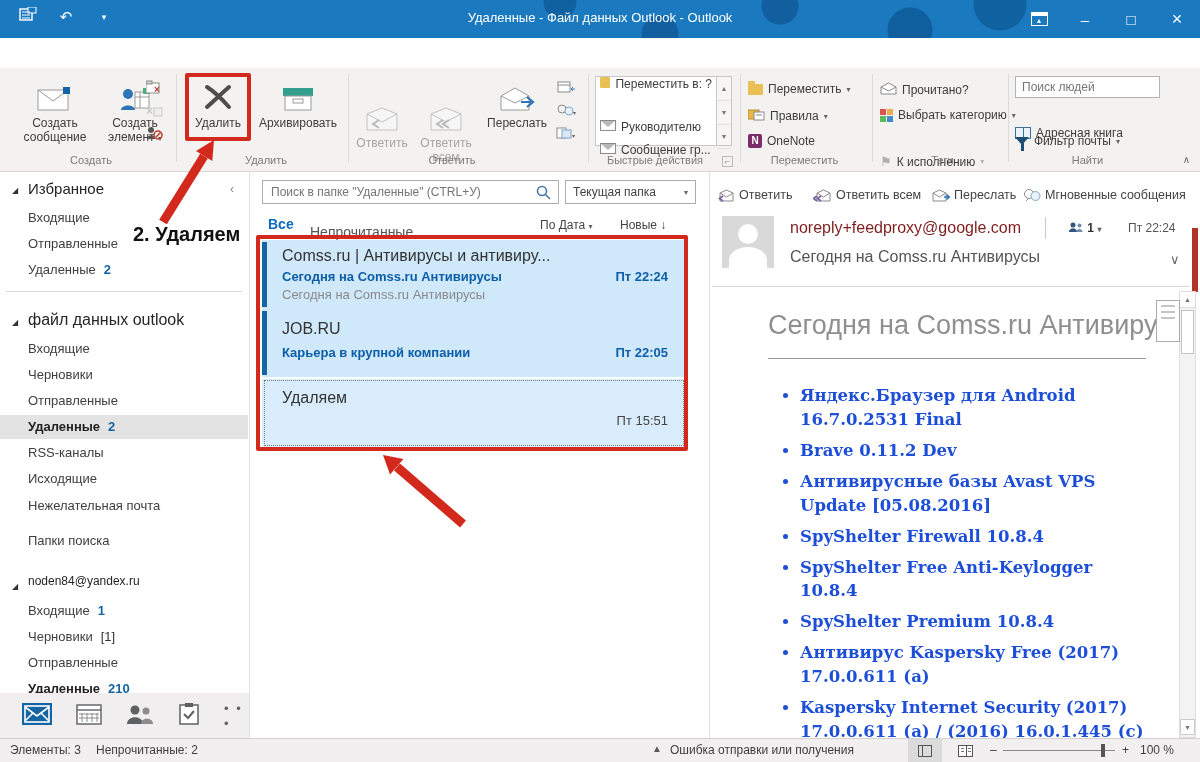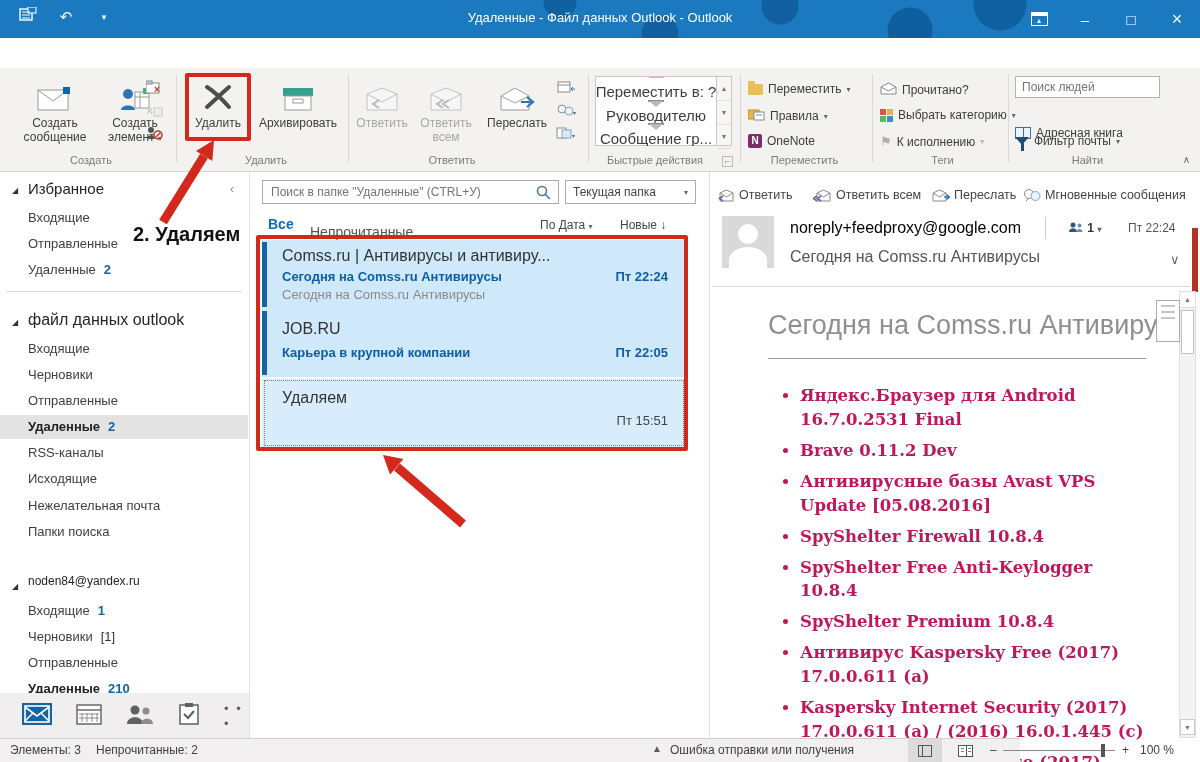--- a/index.html
+++ b/index.html
@@ -38,31 +38,31 @@
   .bulb:after { content:""; position:absolute; left:3px; top:11px; width:3px; height:4px; background:#fff; }
 
   
   .ribbon { position:absolute; left:0; top:68px; width:1200px; height:104px; background:#f3f2f1;
     border-bottom:1px solid #d8d6d4; }
   .gsep { position:absolute; top:6px; height:88px; width:1px; background:#dcdad8; }
   .glabel { position:absolute; top:86px; font-size:11px; color:#7b7b7b; text-align:center; }
   .lbtn { position:absolute; top:6px; text-align:center; font-size:12px; color:#3d3d3d; }
   .lbtn .ic { height:38px; display:flex; align-items:flex-end; justify-content:center; }
   .lbtn .tx { margin-top:4px; line-height:14px; }
-  .dis { color:#a6a6a6; }
+  .dis { color:#a6a6a6;margin-top:20px; }
   .sbtn { position:absolute; font-size:12px; color:#3d3d3d; display:flex; align-items:center; gap:5px;
     white-space:nowrap; }
   .dd { font-size:8px; color:#666; }
   .smallcol { position:absolute; display:flex; flex-direction:column; gap:7px; }
   .smallcol span { font-size:13px; line-height:13px; }
 
   .qsbox { position:absolute; left:595px; top:8px; width:122px; height:70px; background:#fff;
     border:1px solid #c9c7c5; }
-  .qsrow { height:23px; display:flex; align-items:center; gap:5px; padding:0 4px; font-size:15px;
-    color:#3d3d3d; white-space:nowrap; overflow:hidden;flex-direction:column; }
+  .qsrow { height:23px; display:flex; gap:5px; padding:0 4px; font-size:12px;
+    color:#3d3d3d; white-space:nowrap; overflow:hidden; }
   .qsscroll { position:absolute; left:717px; top:8px; width:15px; height:70px; border:1px solid #c9c7c5;
     border-left:none; background:#f7f6f5; display:flex; flex-direction:column; }
   .qsscroll div { flex:1; font-size:7px; color:#777; text-align:center; line-height:23px;
     border-bottom:1px solid #e2e0de; }
   .launcher { position:absolute; top:88px; font-size:9px; color:#8a8a8a; border:1px solid #bbb;
     width:11px; height:11px; line-height:9px; text-align:center; }
 
   .folder-ic { width:15px; height:11px; background:#eac054; border-radius:1px; position:relative; }
   .folder-ic:before { content:""; position:absolute; left:0; top:-3px; width:7px; height:3px;
     background:#eac054; border-radius:1px 1px 0 0; }
@@ -123,46 +123,46 @@
   .m-subj-read { position:absolute; left:20px; font-size:13px; color:#555; }
   .m-time-read { position:absolute; right:18px; font-size:13px; color:#444; }
   .focus-dotted { position:absolute; left:2px; top:1px; right:2px; bottom:1px; border:1px dotted #7d7d7d; }
 
   
   .actbar { position:absolute; top:16px; font-size:12.5px; color:#444; display:flex; align-items:center;
     gap:4px; white-space:nowrap; }
   .avatar { position:absolute; left:722px; top:44px; width:52px; height:52px; background:#d9d9d9; overflow:hidden; }
   .avatar .hd { position:absolute; left:16px; top:8px; width:20px; height:20px; border-radius:50%; background:#fff; }
   .avatar .bd { position:absolute; left:7px; top:31px; width:38px; height:26px; border-radius:50% 50% 0 0; background:#fff; }
-  .r-from { position:absolute; left:790px; top:47px; font-size:16px; color:#000000; }
+  .r-from { position:absolute; left:790px; top:47px; font-size:16px; color:#7f1d1d; }
   .r-sep { position:absolute; left:1045px; top:45px; width:1px; height:22px; background:#ccc; }
   .r-count { position:absolute; left:1068px; top:49px; font-size:12px; font-weight:bold; color:#333; }
   .r-time { position:absolute; left:1128px; top:49px; font-size:12px; color:#555; }
   .r-subject { position:absolute; left:790px; top:76px; font-size:16px; color:#555; }
   .r-chev { position:absolute; left:1170px; top:80px; font-size:13px; color:#666; }
   .r-div { position:absolute; left:712px; top:114px; width:478px; height:1px; background:#d9d9d9; }
   .red-strip { position:absolute; left:1192px; top:56px; width:6px; height:64px; background:#b23327; }
   .body-title { position:absolute; left:768px; top:138px; font-size:27px; color:#8f8f8f; white-space:nowrap; }
   .body-hr { position:absolute; left:768px; top:186px; width:378px; height:1px; background:#9a9a9a; }
   .bullets { position:absolute; left:800px; top:212px; width:352px; }
-  .bullets li { font-family:"DejaVu Serif", serif; font-weight:bold; font-size:16.5px; color:#be185d;
+  .bullets li { font-family:"DejaVu Serif", serif; font-weight:bold; font-size:16.5px; color:#1d4ed8;
     margin-bottom:7px; line-height:1.45; }
   .rscroll { position:absolute; left:1179px; top:119px; width:17px; height:447px; background:#f3f3f3;
     border:1px solid #dedede; }
   .rs-up { position:absolute; left:0; top:0; width:15px; height:16px; background:#fdfdfd; border-bottom:1px solid #ddd;
     font-size:7px; color:#777; text-align:center; line-height:15px; }
   .rs-thumb { position:absolute; left:1px; top:18px; width:13px; height:44px; background:#fff; border:1px solid #c3c3c3; }
   .rs-down { position:absolute; left:0; bottom:2px; width:15px; height:16px; background:#fdfdfd; border:1px solid #ccc;
     font-size:7px; color:#777; text-align:center; line-height:15px; }
   .note-pop { position:absolute; left:1156px; top:128px; width:24px; height:42px; background:#fff;
     border:1px solid #ababab; }
   .note-pop i { display:block; height:2px; background:#c7c7c7; margin:4px 4px 0 4px; }
 
   
-  .statusbar { position:absolute; left:0; top:738px; width:1020px; height:24px; background:#f1eff0;
+  .statusbar { position:absolute; left:0; top:738px; width:1200px; height:24px; background:#f1eff0;
     border-top:1px solid #d2cfce; font-size:12px; color:#3f3f3f; }
   .st { position:absolute; top:4px; white-space:nowrap; }
   .viewbox { position:absolute; top:0; width:34px; height:23px; display:flex; align-items:center; justify-content:center; }
   .viewbox.on { background:#dbdbdb; }
   .layout-ic { width:14px; height:12px; border:1px solid #555; position:relative; }
   .layout-ic:before { content:""; position:absolute; left:3px; top:0; width:1px; height:10px; background:#555; }
   .pages-ic { width:15px; height:12px; border:1px solid #555; position:relative; background:#fff; }
   .pages-ic:before { content:""; position:absolute; left:7px; top:0; width:1px; height:10px; background:#555; }
   .pages-ic:after { content:""; position:absolute; left:2px; top:2px; width:3px; height:1px; background:#777;
     box-shadow:0 3px 0 #777, 7px 0 0 #777, 7px 3px 0 #777; }
@@ -424,21 +424,21 @@
       <span class="tri" style="top:146px">◢</span>
       <div class="side-head" style="top:139px; font-size:16px">файл данных outlook</div>
       <div class="srow" style="top:169px"><span>Входящие</span></div>
       <div class="srow" style="top:195px"><span>Черновики</span></div>
       <div class="srow" style="top:221px"><span>Отправленные</span></div>
       <div class="sel-row" style="top:243px"></div>
       <div class="srow" style="top:247px; font-weight:bold; color:#222"><span>Удаленные</span><b class="cnt">2</b></div>
       <div class="srow" style="top:273px"><span>RSS-каналы</span></div>
       <div class="srow" style="top:299px"><span>Исходящие</span></div>
       <div class="srow" style="top:326px"><span>Нежелательная почта</span></div>
-      <div class="srow" style="top:352px"><span>Папки поиска</span></div>
+      <div class="srow" style="top:361px"><span>Папки поиска</span></div>
 
       <span class="tri" style="top:410px">◢</span>
       <div class="side-head" style="top:402px; font-size:12px">noden84@yandex.ru</div>
       <div class="srow" style="top:431px"><span>Входящие</span><b class="cnt">1</b></div>
       <div class="srow" style="top:457px"><span>Черновики</span><span class="cntb">[1]</span></div>
       <div class="srow" style="top:483px"><span>Отправленные</span></div>
       <div class="srow" style="top:509px; font-weight:bold; color:#222"><span>Удаленные</span><b class="cnt">210</b></div>
 
       <div class="bottomnav">
         <span><svg width="30" height="22" viewBox="0 0 30 22">

